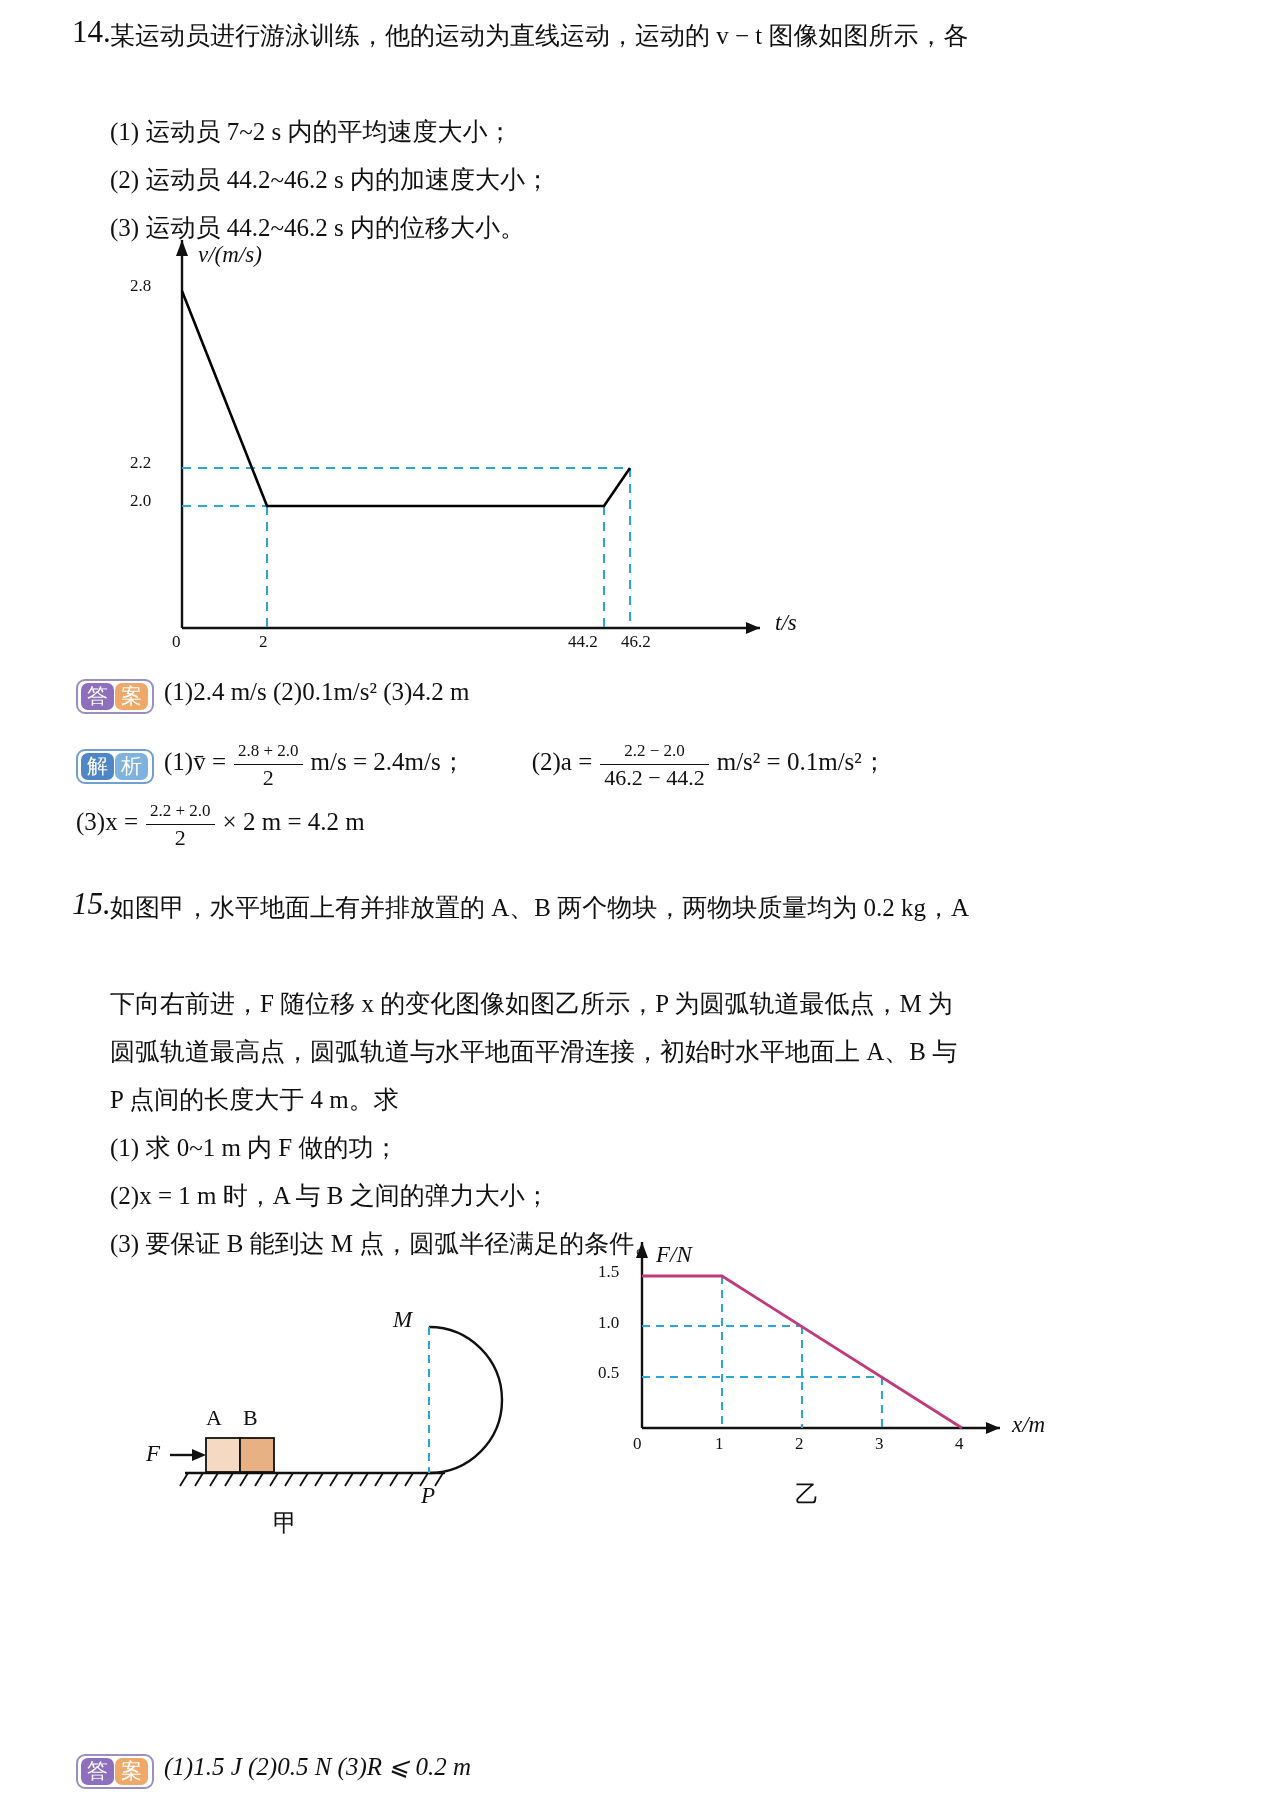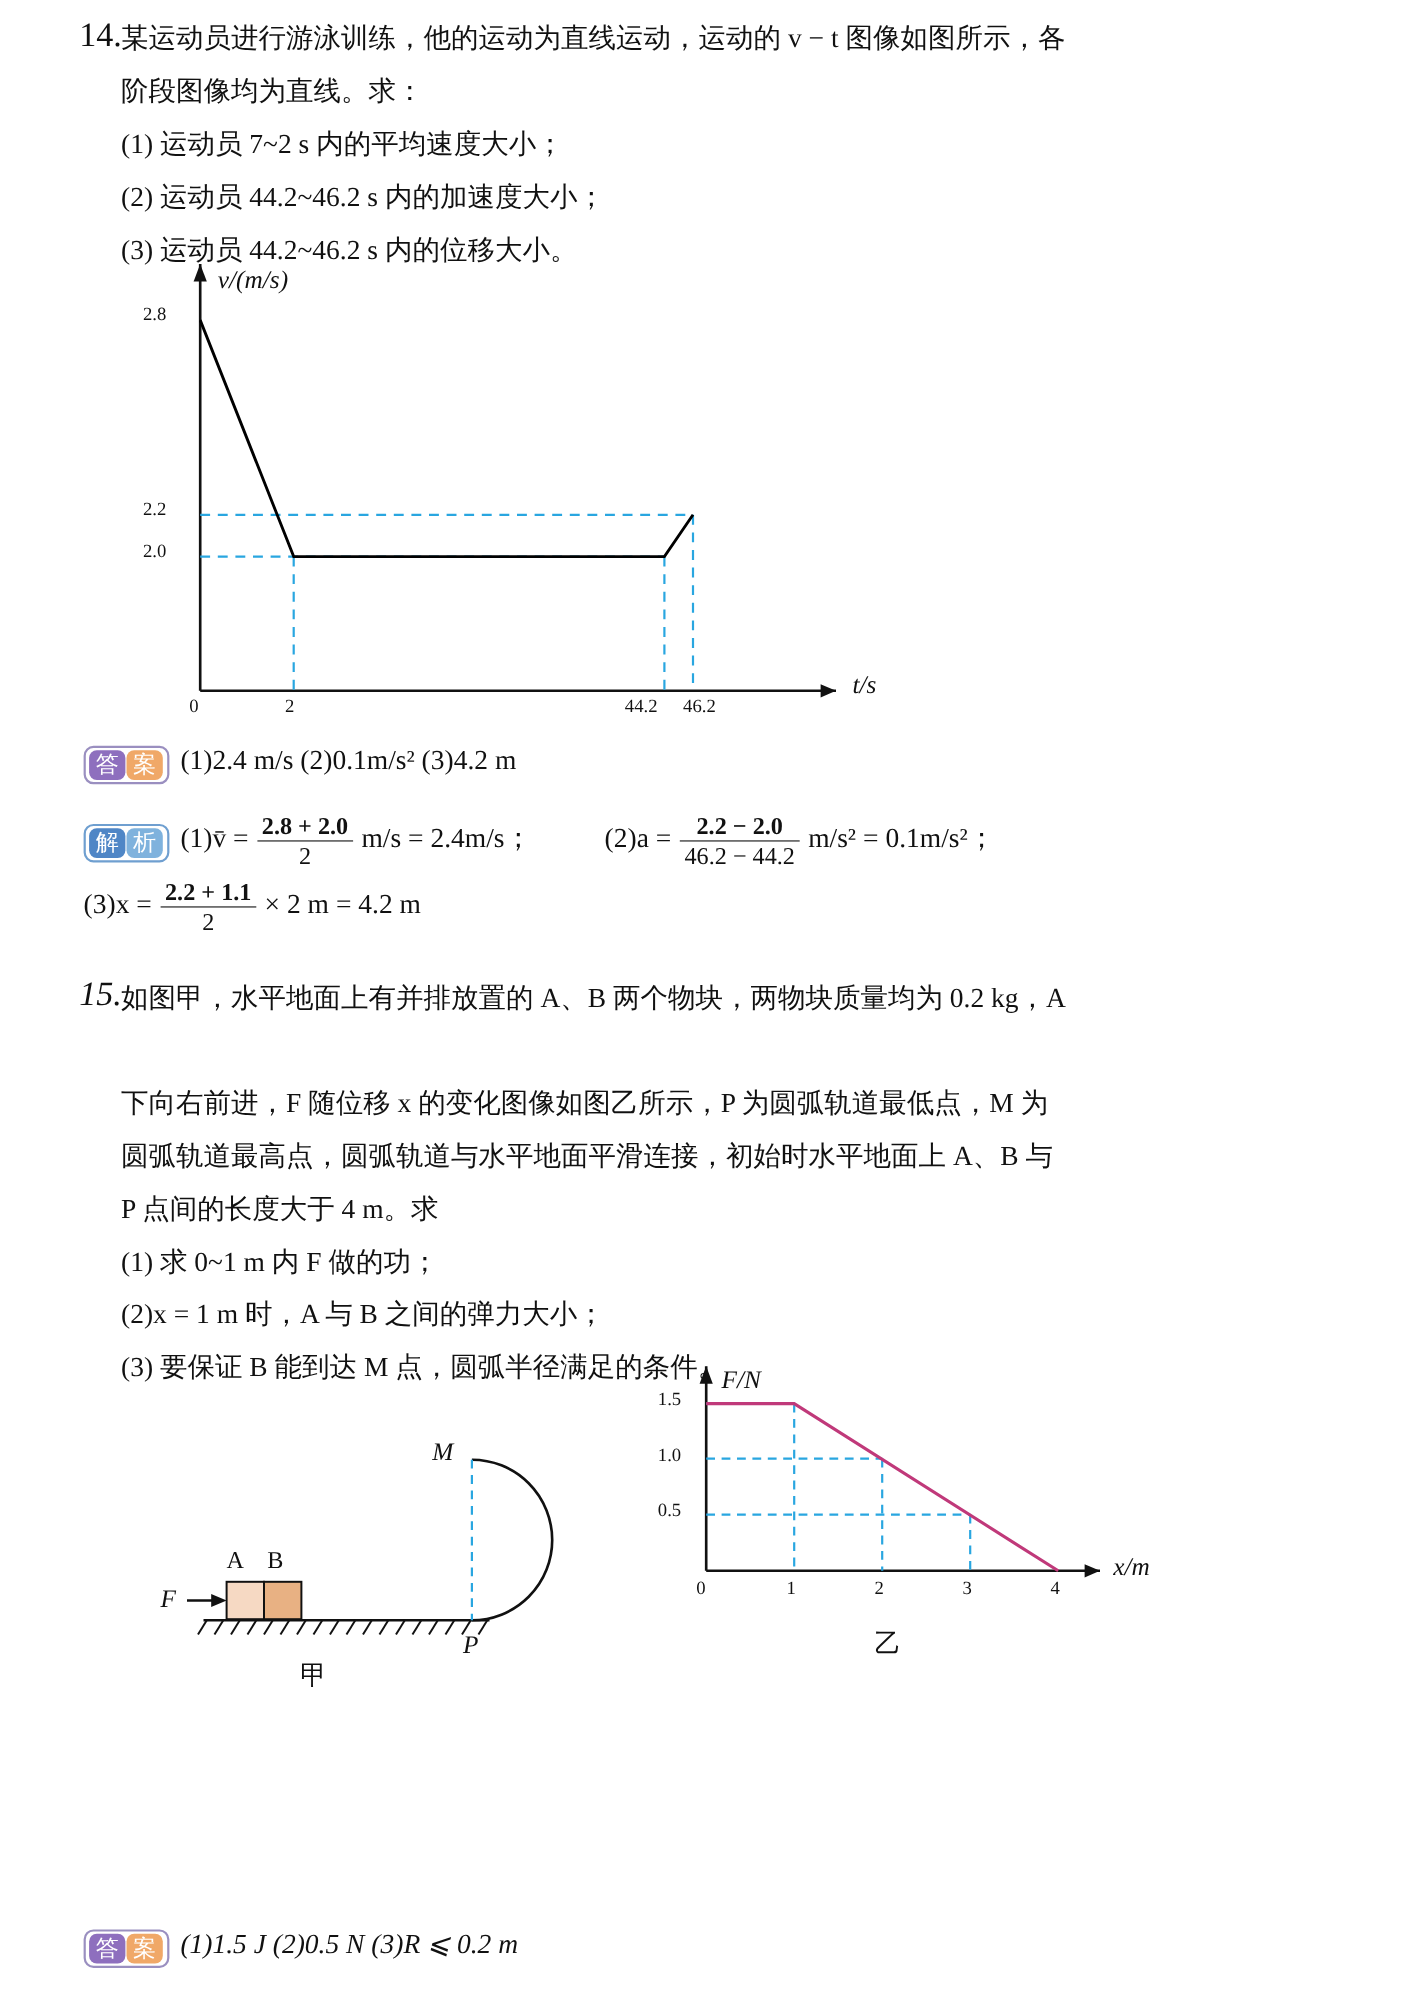--- a/index.html
+++ b/index.html
@@ -16,21 +16,21 @@
     position:absolute;left:72px;
     font-size:31px;line-height:1.0;
   }
   .line{
     font-size:25px;line-height:48px;
     white-space:nowrap;
   }
 
   
   .frac{display:inline-block;vertical-align:middle;text-align:center;margin:0 4px;position:relative;top:-2px;}
-  .frac .num{display:block;font-size:22px;line-height:26px;padding:0 4px;font-weight:bold;}
+  .frac .num{display:block;font-size:17px;line-height:26px;padding:0 4px;}
   .frac .den{display:block;font-size:22px;line-height:26px;border-top:1.6px solid #111;padding:0 4px;}
 
   
   .badge{
     display:inline-block;vertical-align:middle;
     border-radius:7px;padding:3px 6px;color:#fff;
     font-size:21px;font-family:"DejaVu Sans",sans-serif;
     line-height:1.0;margin-right:1px;
   }
   .badge.purple{background:#8e6fbe;}
@@ -57,21 +57,20 @@
   .faint{position:absolute;color:#e2e2e2;font-size:15px;letter-spacing:2px;}
 </style>
 </head>
 <body>
 
 <div class="page">
 
   <div class="qnum" style="top:16px;">14.</div>
 
   <div class="line" style="position:absolute;left:110px;top:12px;">某运动员进行游泳训练，他的运动为直线运动，运动的 v − t 图像如图所示，各</div>
-  <div class="line" style="position:absolute;left:110px;top:60px;">阶段图像均为直线。求：</div>
   <div class="line" style="position:absolute;left:110px;top:108px;">(1) 运动员 7~2 s 内的平均速度大小；</div>
   <div class="line" style="position:absolute;left:110px;top:156px;">(2) 运动员 44.2~46.2 s 内的加速度大小；</div>
   <div class="line" style="position:absolute;left:110px;top:204px;">(3) 运动员 44.2~46.2 s 内的位移大小。</div>
 
   <div class="chart1">
     <svg width="740" height="420" viewBox="0 0 740 420">
 
       <line x1="62" y1="400" x2="640" y2="400" stroke="#111" stroke-width="2.4"></line>
       <polygon points="640,400 626,394 626,406" fill="#111"></polygon>
       <line x1="62" y1="400" x2="62" y2="12" stroke="#111" stroke-width="2.4"></line>
@@ -121,21 +120,21 @@
     <span class="frac">
       <span class="num">2.2 − 2.0</span>
       <span class="den">46.2 − 44.2</span>
     </span>
     <span style="font-size:25px;">m/s² = 0.1m/s²；</span>
   </div>
 
   <div style="position:absolute;left:76px;top:800px;white-space:nowrap;">
     <span style="font-size:25px;">(3)x =</span>
     <span class="frac">
-      <span class="num">2.2 + 1.1</span>
+      <span class="num">2.2 + 2.0</span>
       <span class="den">2</span>
     </span>
     <span style="font-size:25px;">× 2 m = 4.2 m</span>
   </div>
 
   <div class="qnum" style="top:888px;font-style:italic;">15.</div>
 
   <div class="line" style="position:absolute;left:110px;top:884px;">如图甲，水平地面上有并排放置的 A、B 两个物块，两物块质量均为 0.2 kg，A</div>
   <div class="line" style="position:absolute;left:110px;top:980px;">下向右前进，F 随位移 x 的变化图像如图乙所示，P 为圆弧轨道最低点，M 为</div>
   <div class="line" style="position:absolute;left:110px;top:1028px;">圆弧轨道最高点，圆弧轨道与水平地面平滑连接，初始时水平地面上 A、B 与</div>

